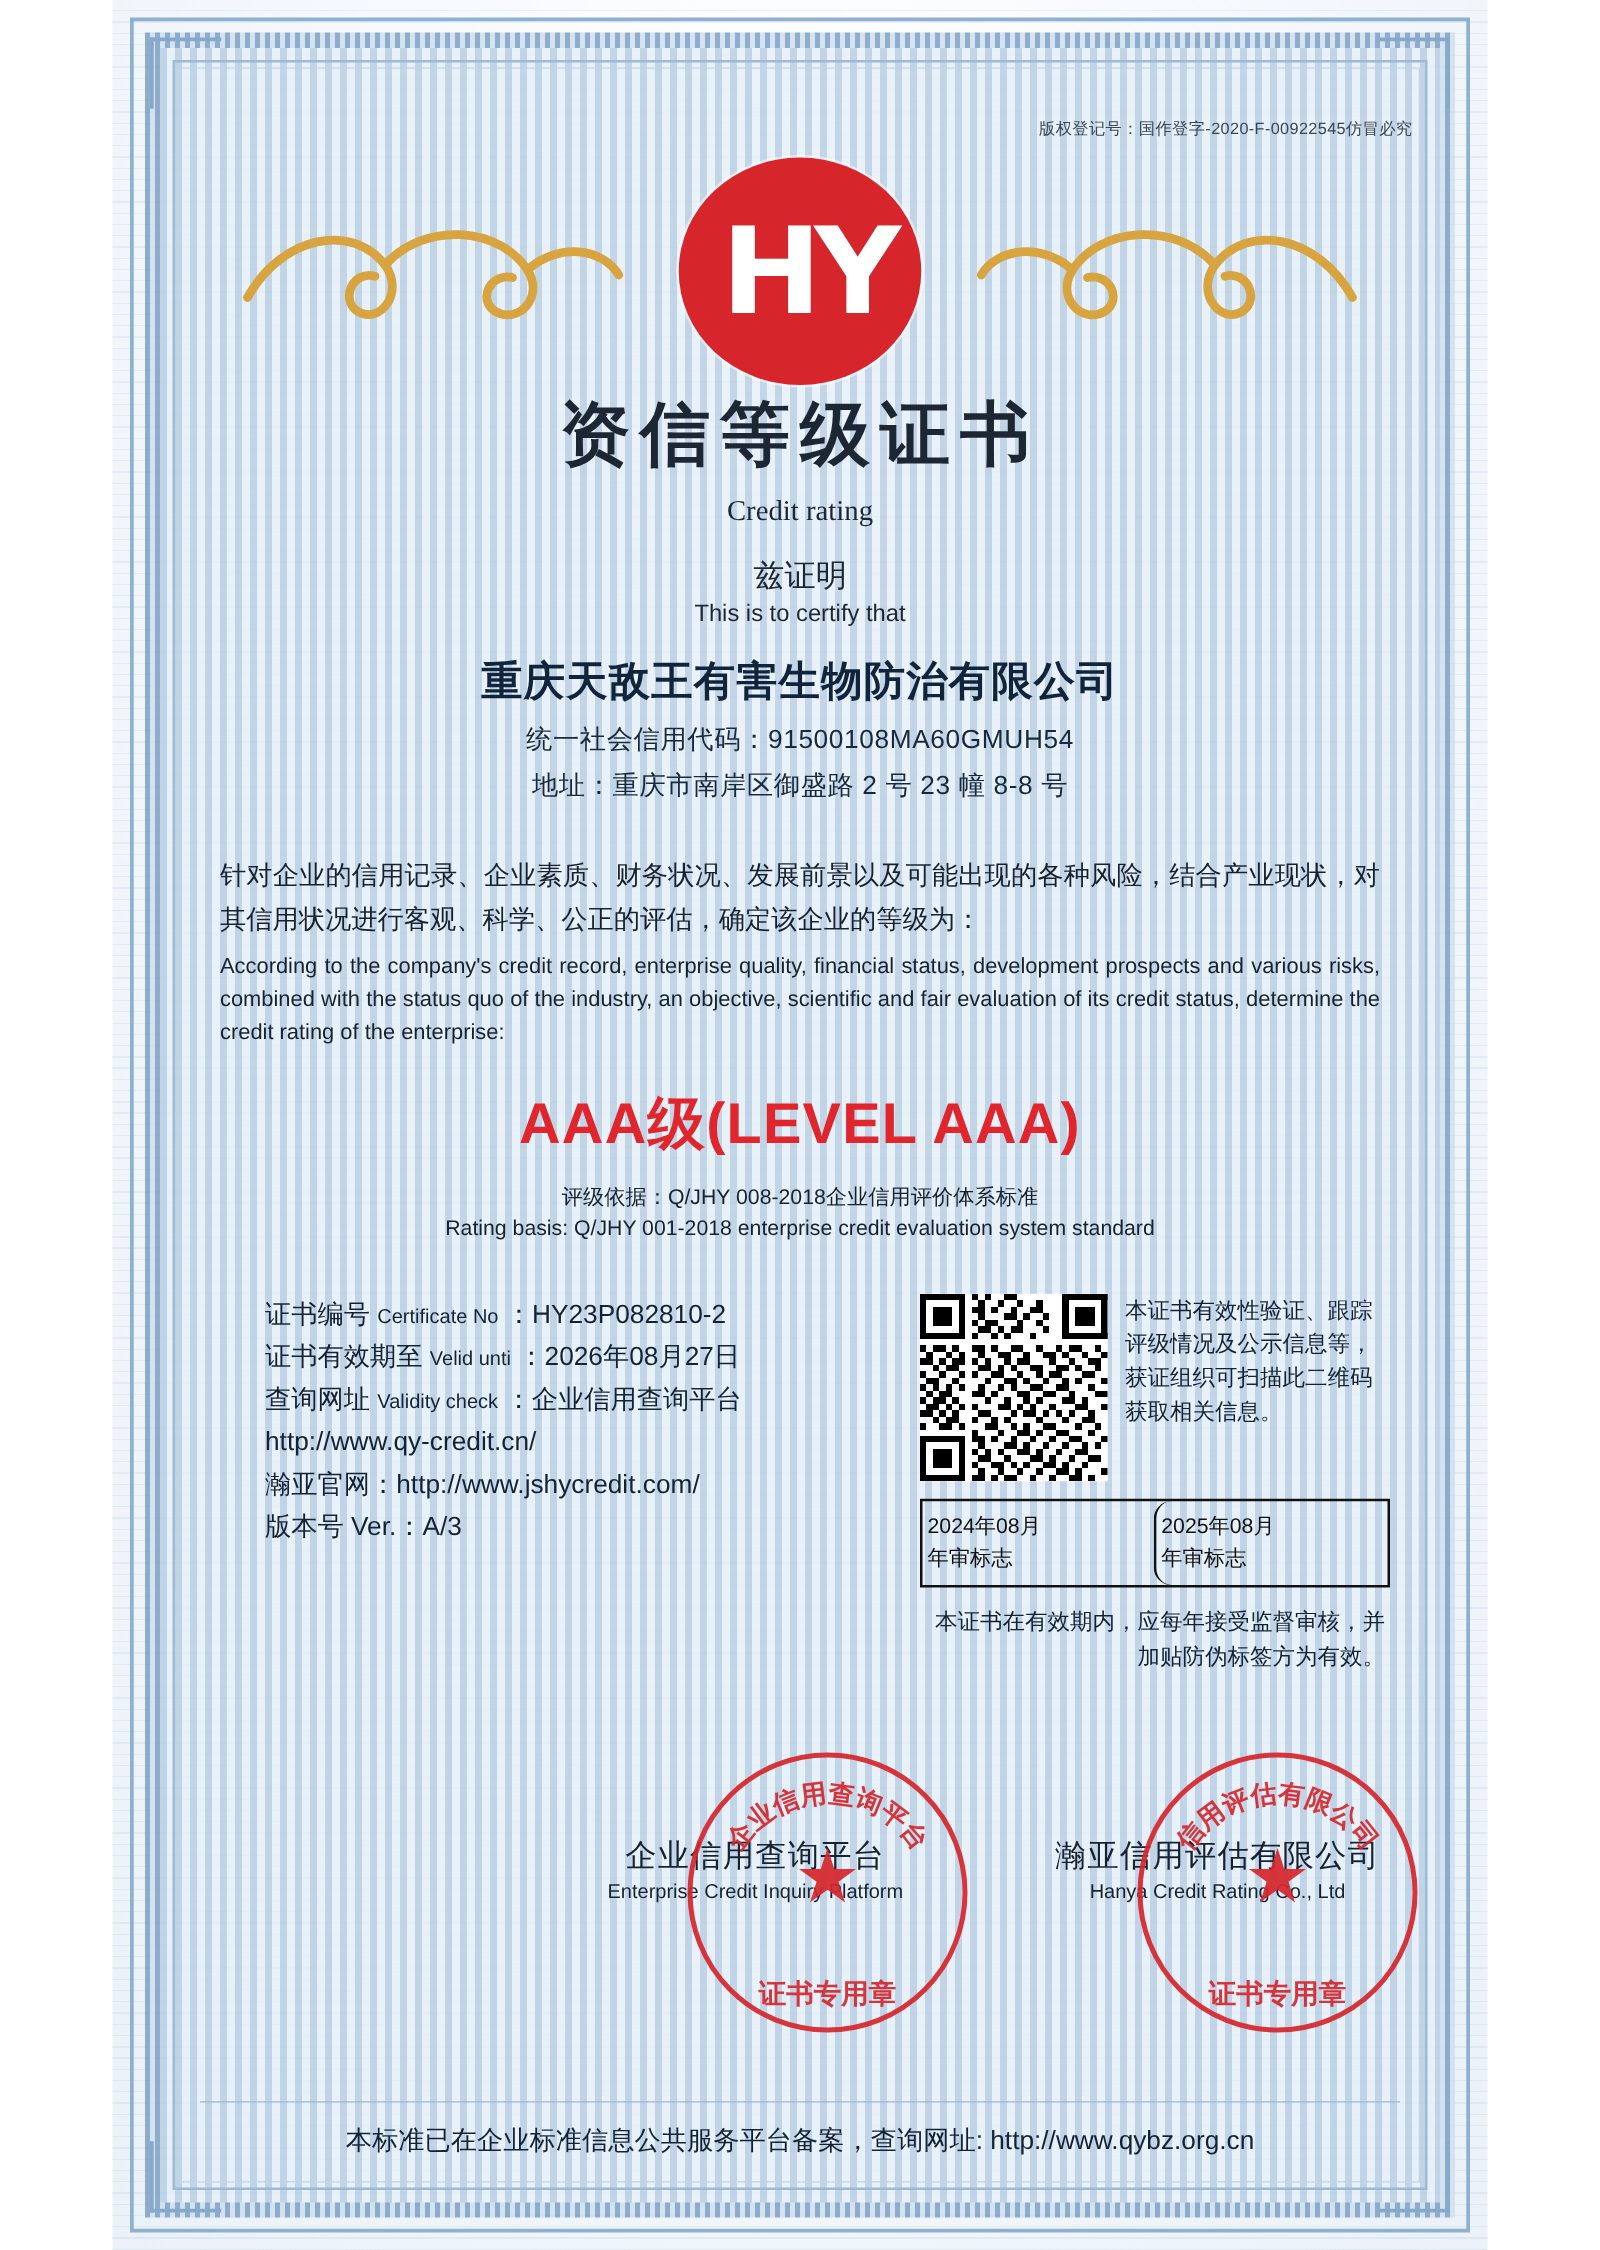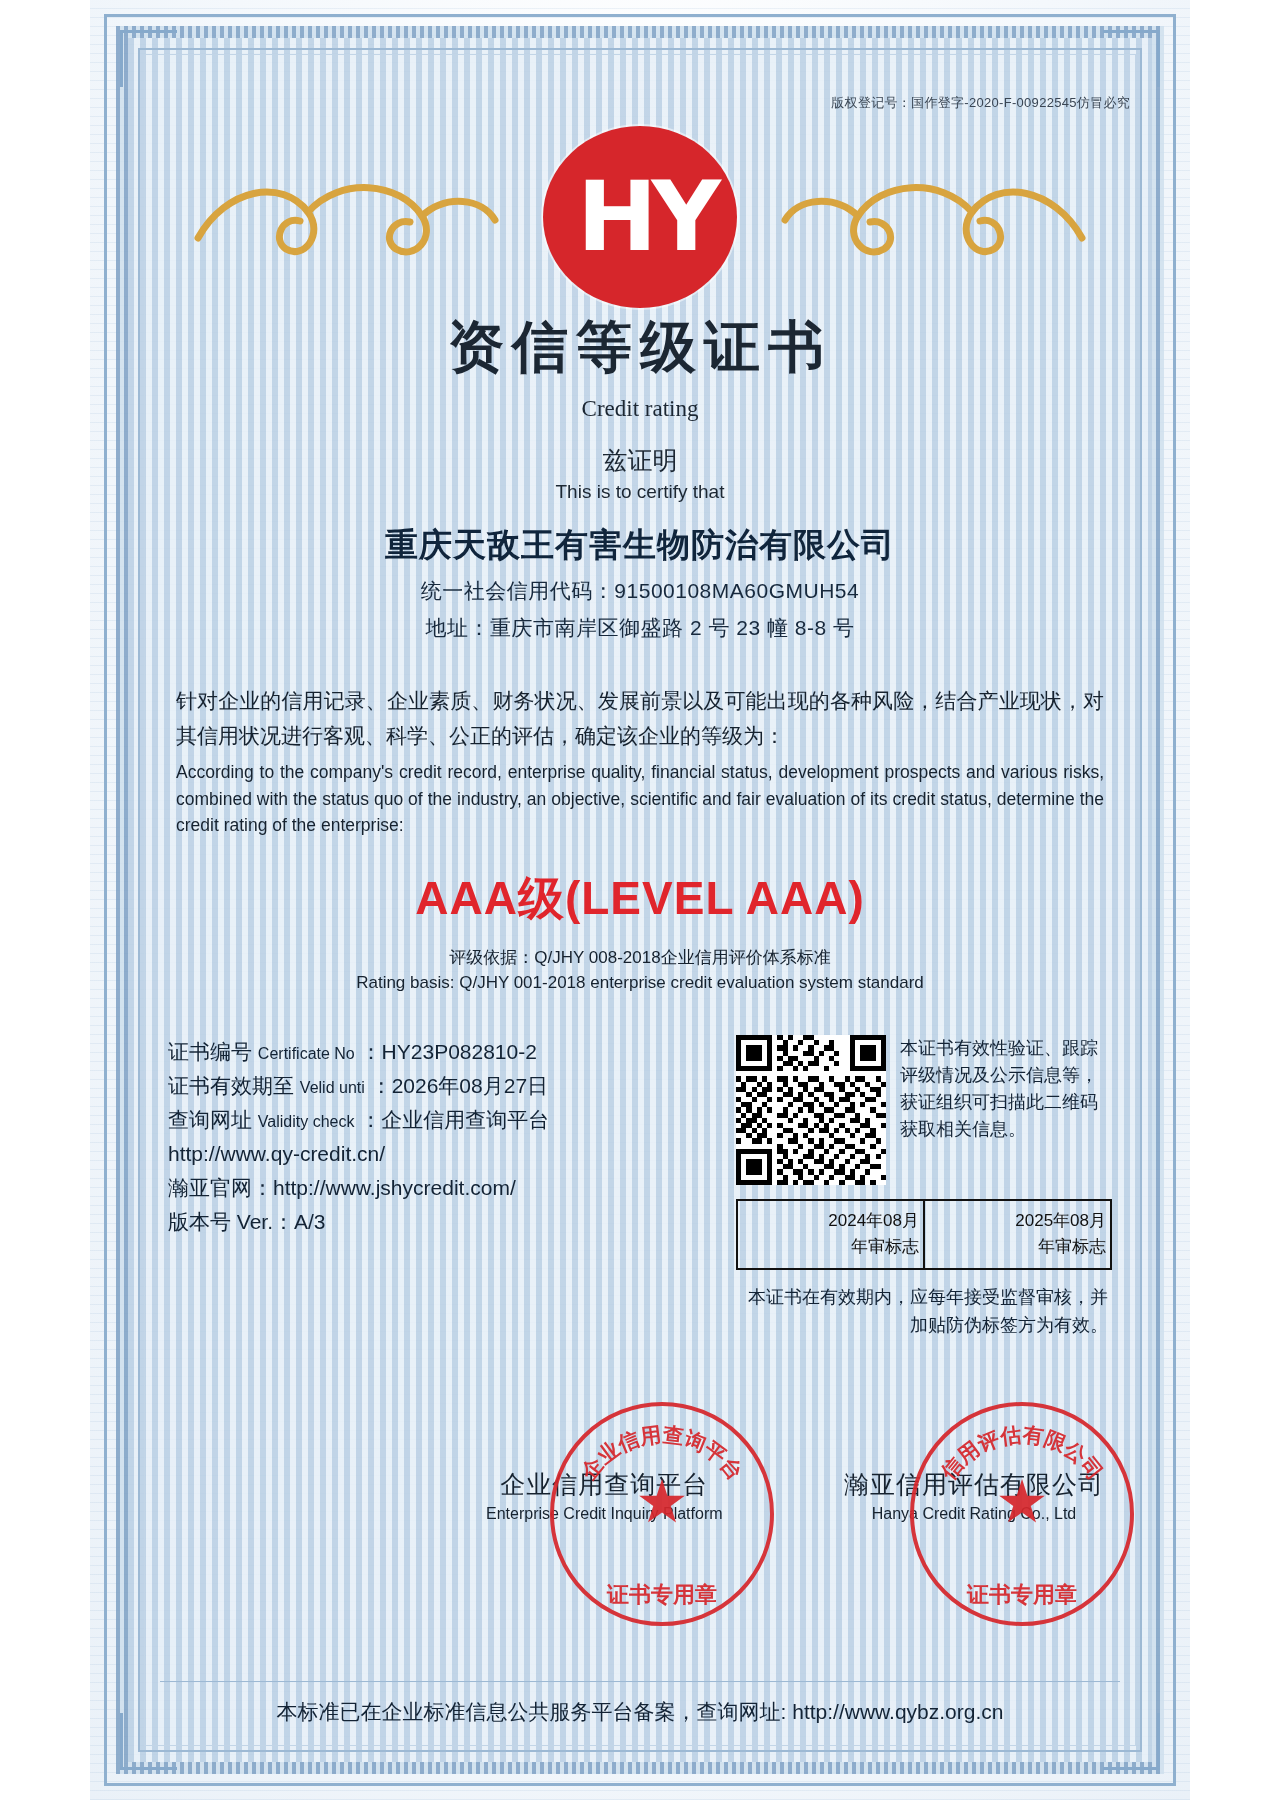--- a/index.html
+++ b/index.html
@@ -132,38 +132,38 @@
     font-size:46px;font-weight:bold;color:#e0252c;
     margin-top:30px;letter-spacing:1px;
   }
   .basis-cn{text-align:center;font-size:17px;color:#16222f;margin-top:16px;}
   .basis-en{text-align:center;font-size:17px;color:#16222f;margin-top:4px;}
 
   
   .info-row{
     display:flex;margin-top:42px;padding:0 18px;gap:18px;
   }
-  .info-left{width:560px;}
+  .info-left{width:560px;margin-left:44px;}
   .info-line{
     font-size:21px;color:#132335;line-height:1.62;white-space:nowrap;
   }
   .info-line .en{font-size:16px;}
   .info-right{flex:1;position:relative;padding-left:46px;}
   .qr-wrap{display:flex;gap:14px;}
   .qr{
     width:150px;height:150px;flex:none;background:#fff;
   }
   .qr-note{
     font-size:18px;line-height:1.5;color:#132335;
   }
   .stamp-boxes{
     display:flex;gap:0;margin-top:14px;border:2px solid #111;width:372px;
   }
   .stamp-box{
-    flex:1;text-align:right;padding:8px 4px 10px;font-size:17px;color:#111;
+    flex:1;text-align:left;padding:8px 4px 10px;font-size:17px;color:#111;border-radius:14px;
   }
   .stamp-box + .stamp-box{border-left:2px solid #111;}
   .stamp-box .l2{margin-top:3px;}
   .note-bottom{
     margin-top:14px;font-size:18px;line-height:1.55;color:#132335;text-align:right;
     width:372px;
   }
 
   
   .seals{

